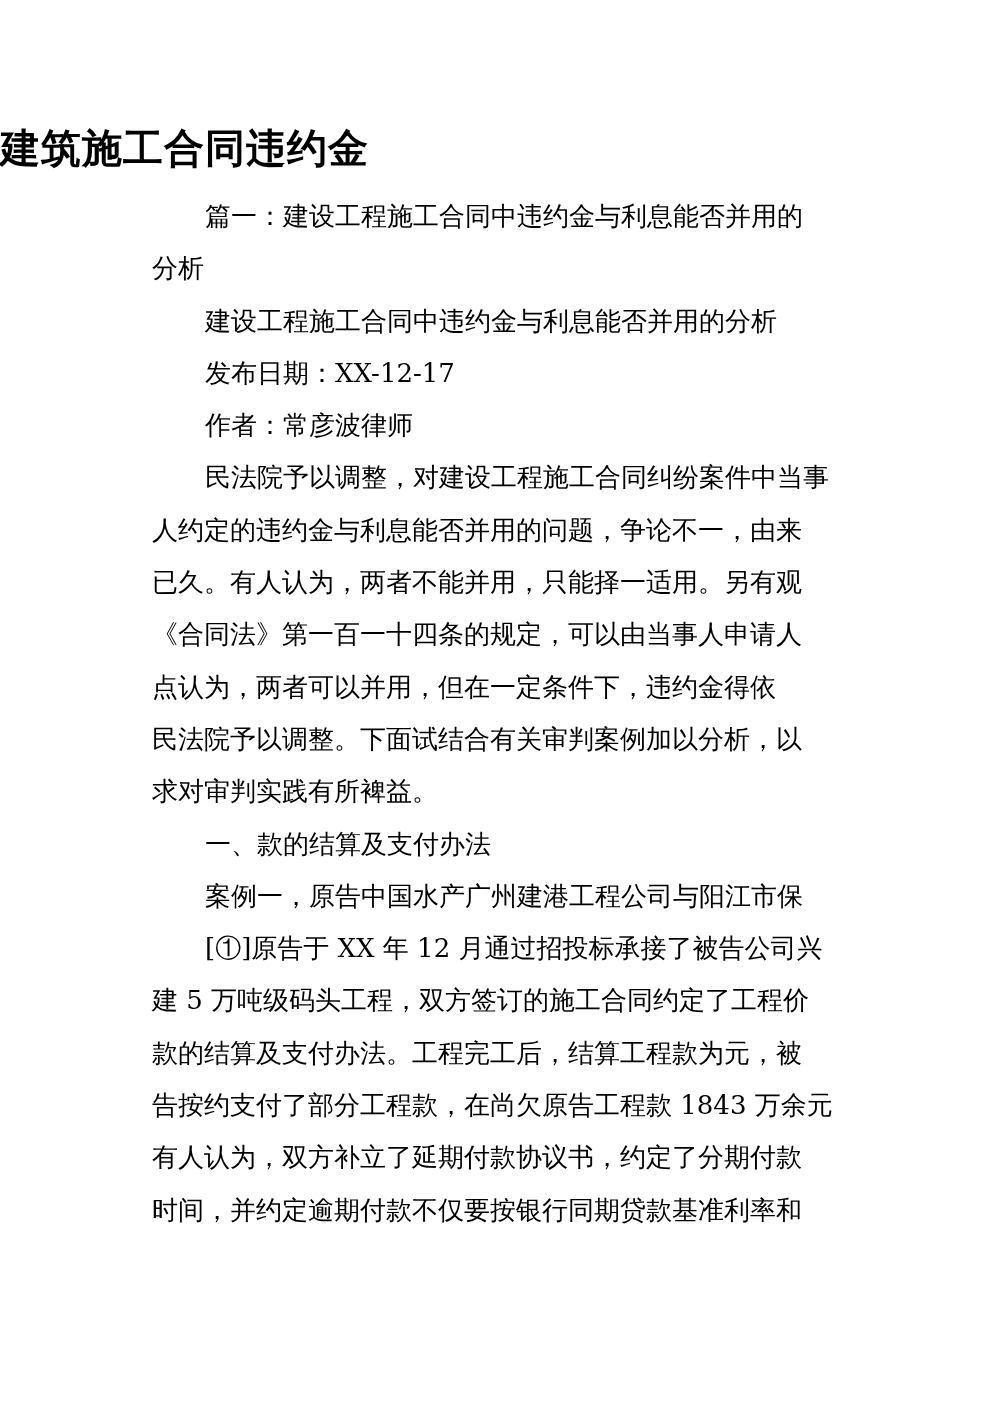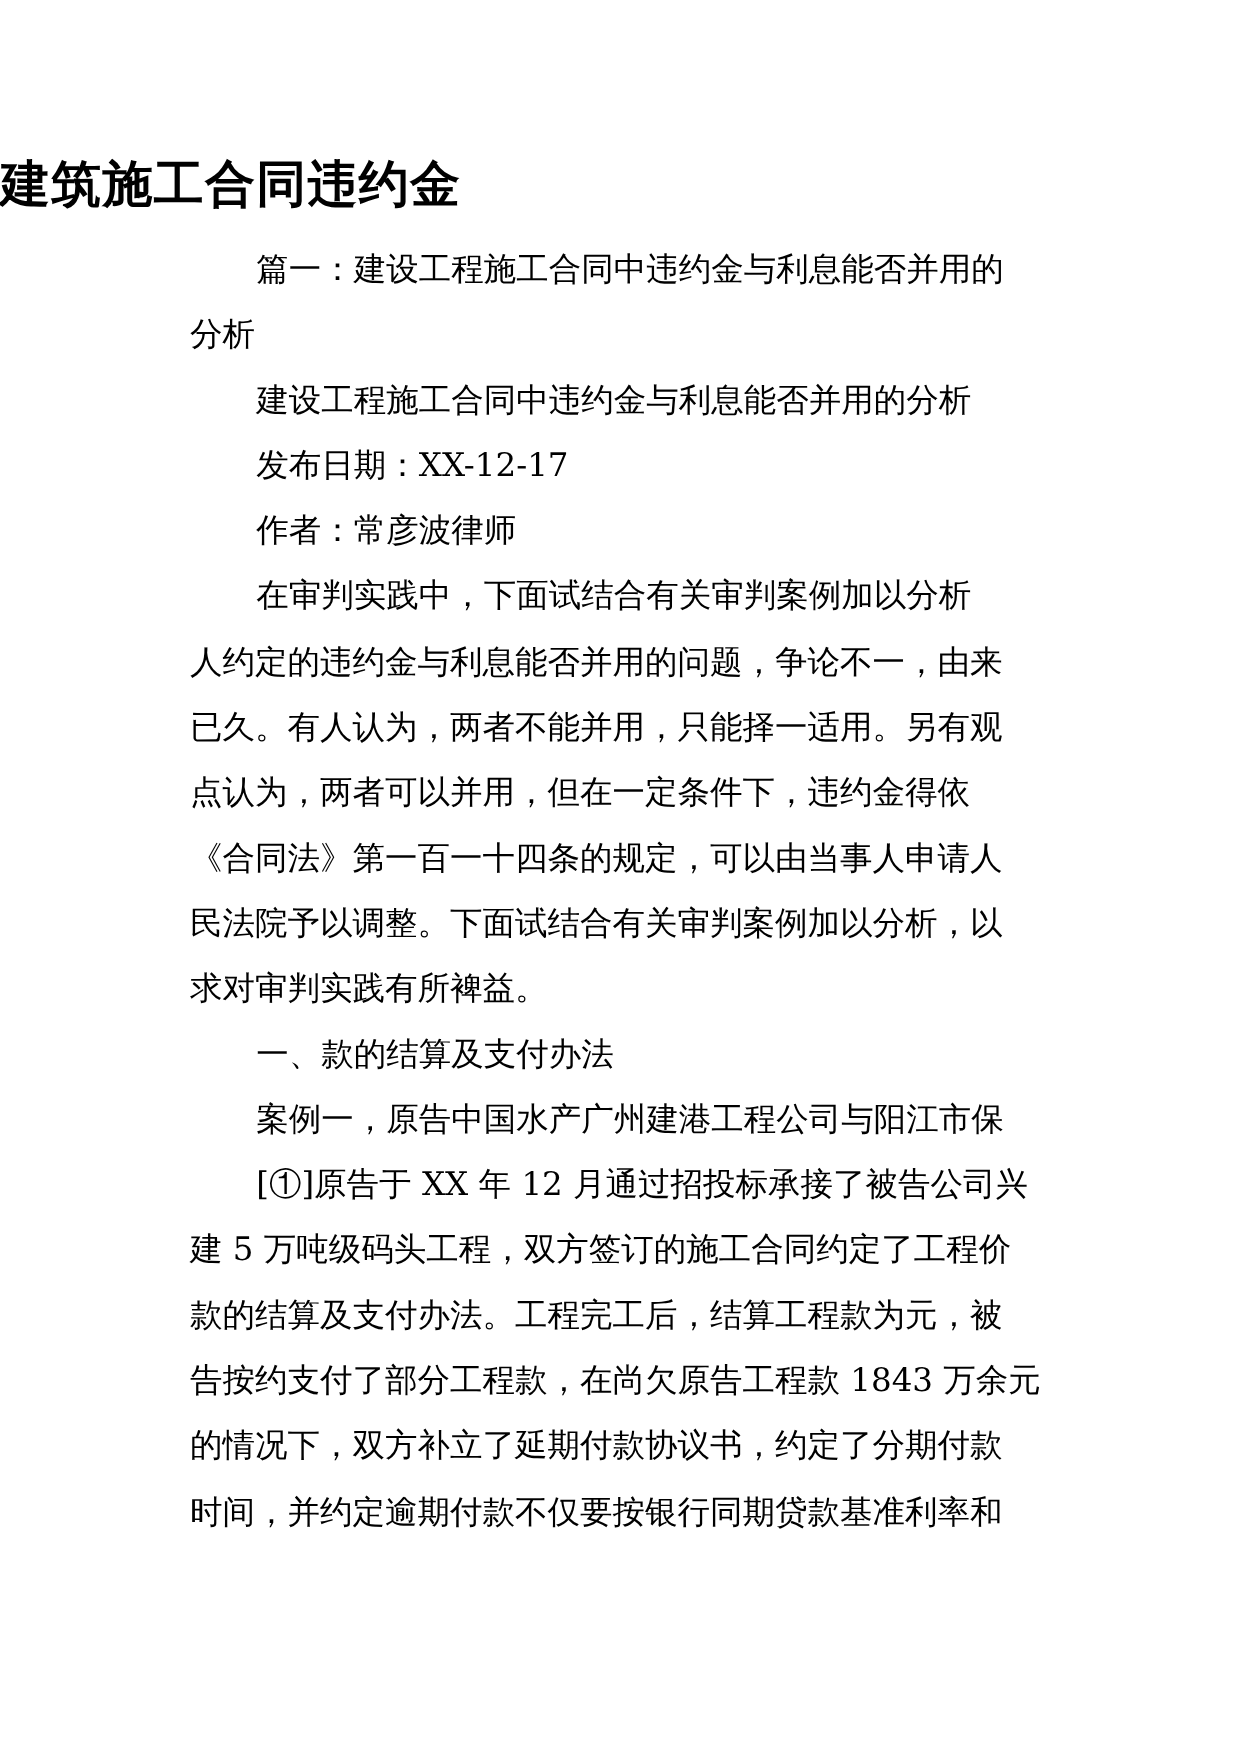--- a/index.html
+++ b/index.html
@@ -22,29 +22,29 @@
 <body>
 
 <div class="page">
   <div class="title">建筑施工合同违约金</div>
   <div class="body" id="doc-body">
       <div class="line indent">篇一：建设工程施工合同中违约金与利息能否并用的</div>
       <div class="line">分析</div>
       <div class="line indent">建设工程施工合同中违约金与利息能否并用的分析</div>
       <div class="line indent">发布日期：XX-12-17</div>
       <div class="line indent">作者：常彦波律师</div>
-      <div class="line indent">在审判实践中，下面试结合有关审判案例加以分析</div>
+      <div class="line indent">民法院予以调整，对建设工程施工合同纠纷案件中当事</div>
       <div class="line">人约定的违约金与利息能否并用的问题，争论不一，由来</div>
       <div class="line">已久。有人认为，两者不能并用，只能择一适用。另有观</div>
+      <div class="line">《合同法》第一百一十四条的规定，可以由当事人申请人</div>
       <div class="line">点认为，两者可以并用，但在一定条件下，违约金得依</div>
-      <div class="line">《合同法》第一百一十四条的规定，可以由当事人申请人</div>
       <div class="line">民法院予以调整。下面试结合有关审判案例加以分析，以</div>
       <div class="line">求对审判实践有所裨益。</div>
       <div class="line indent">一、款的结算及支付办法</div>
       <div class="line indent">案例一，原告中国水产广州建港工程公司与阳江市保</div>
       <div class="line indent">[①]原告于 XX 年 12 月通过招投标承接了被告公司兴</div>
       <div class="line">建 5 万吨级码头工程，双方签订的施工合同约定了工程价</div>
       <div class="line">款的结算及支付办法。工程完工后，结算工程款为元，被</div>
       <div class="line">告按约支付了部分工程款，在尚欠原告工程款 1843 万余元</div>
-      <div class="line">的情况下，双方补立了延期付款协议书，约定了分期付款</div>
+      <div class="line">有人认为，双方补立了延期付款协议书，约定了分期付款</div>
       <div class="line">时间，并约定逾期付款不仅要按银行同期贷款基准利率和</div>
     </div>
 </div>
 
 </body></html>

